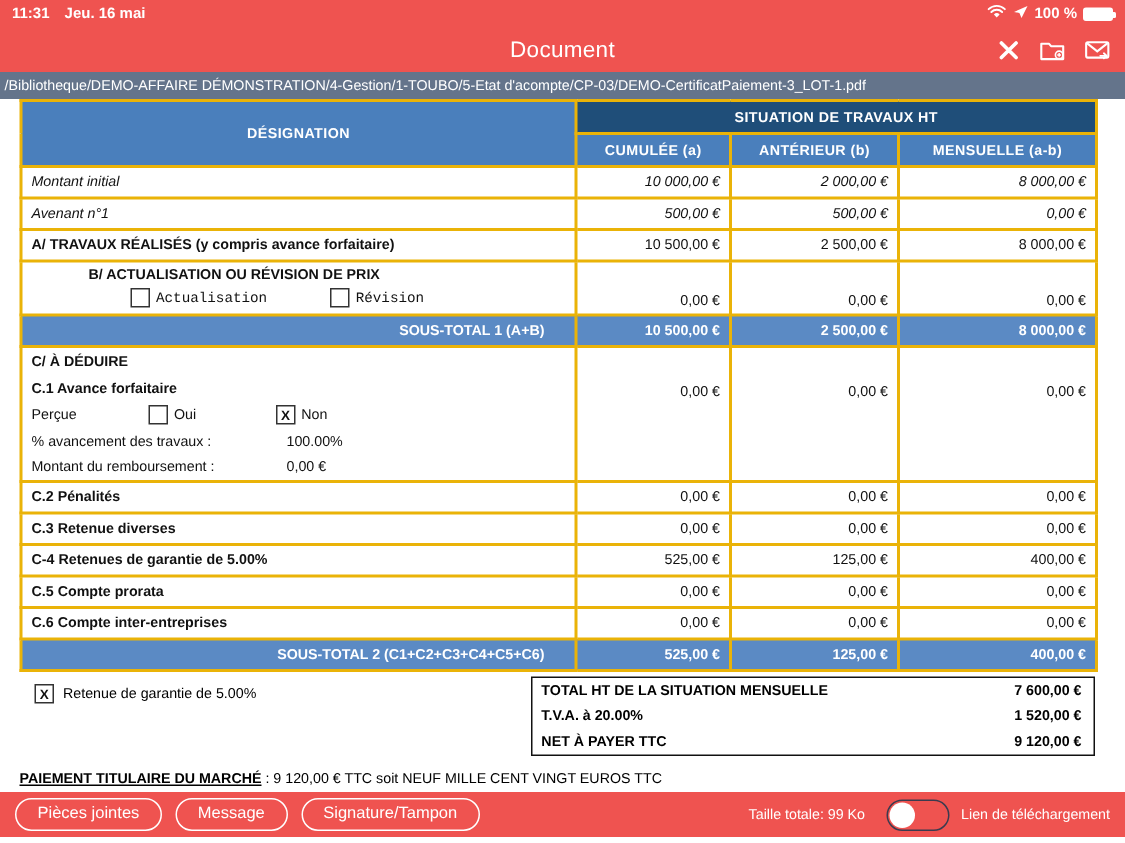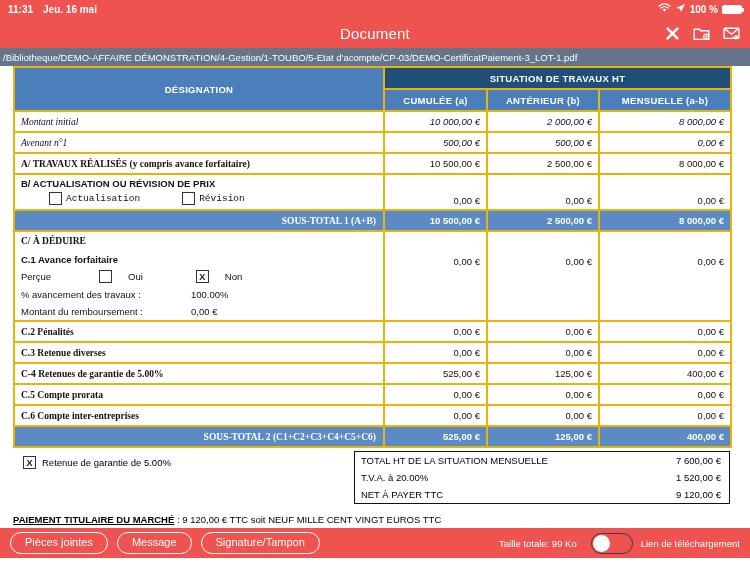--- a/index.html
+++ b/index.html
@@ -68,59 +68,59 @@
   th.hdr-mid{
     background:#4a7fbc;color:#fff;text-align:center;font-weight:bold;
     font-size:9.5px;letter-spacing:.3px;height:22px;
   }
   th.hdr-desig{
     background:#4a7fbc;color:#fff;text-align:center;font-weight:bold;
     font-size:9.5px;letter-spacing:.3px;
   }
   td.num{text-align:right;font-size:9.5px;height:21px;}
   td.num.ital{font-style:italic;}
-  td.lbl{font-size:9.5px;height:21px;font-family:Liberation Serif, serif;}
+  td.lbl{font-size:9.5px;height:21px;}
   td.lbl.ital{font-style:italic;}
   td.lbl.bold{font-weight:bold;}
   tr.subtotal td{
     background:#5b8ac4;color:#fff;font-weight:bold;height:21px;font-size:9.5px;
   }
-  tr.subtotal td.lbl{text-align:right;padding-right:7px;}
+  tr.subtotal td.lbl{text-align:right;padding-right:20px;}
   tr.subtotal td.num{text-align:right;}
 
   .cbx{
     display:inline-block;width:13px;height:13px;border:1.4px solid #333;
     background:#fff;vertical-align:middle;text-align:center;line-height:12px;
     font-size:9px;font-weight:bold;color:#111;box-sizing:border-box;
   }
-  .b-block{padding:3px 0 4px 0;}
+  .b-block{padding:3px 0 4px 0;margin-left:38px;}
   .b-title{font-weight:bold;font-size:9.5px;margin-bottom:3px;}
   .b-opts{display:flex;align-items:center;gap:6px;padding-left:28px;font-family:Liberation Mono, monospace;}
   .b-opts .opt{display:flex;align-items:center;gap:4px;}
   .b-opts .opt.second{margin-left:36px;}
 
   .c1-block{padding:4px 0 3px 0;}
   .c1-line{display:flex;align-items:center;font-size:9.5px;margin-top:5px;}
   .c1-line .k{width:78px;}
   .pct-line{display:flex;font-size:9.5px;margin-top:6px;}
   .pct-line .k{width:170px;}
   .perc-opts{display:flex;align-items:center;}
-  .perc-opts .opt{display:flex;align-items:center;gap:16px;}
+  .perc-opts .opt{display:flex;align-items:center;gap:4px;}
   .perc-opts .opt.second{margin-left:53px;}
 
   
   .lower{display:flex;width:717px;margin-top:3px;}
   .guar{
     width:370px;box-sizing:border-box;padding:5px 0 4px 10px;
     font-size:9.5px;
   }
   .guar .g-row{display:flex;align-items:center;gap:6px;margin-bottom:6px;}
   .totals{
     width:409px;border:1.6px solid #111;box-sizing:border-box;
-    font-size:9.5px;font-weight:normal;
+    font-size:9.5px;font-weight:bold;
   }
   .t-row{display:flex;justify-content:space-between;padding:3px 8px 3px 6px;}
 
   .paiement{
     margin-top:10px;font-size:9.5px;
   }
   .paiement .lead{font-weight:bold;text-decoration:underline;}
 
   .visa{display:flex;width:717px;margin-top:7px;}
   .visa .vbox{

